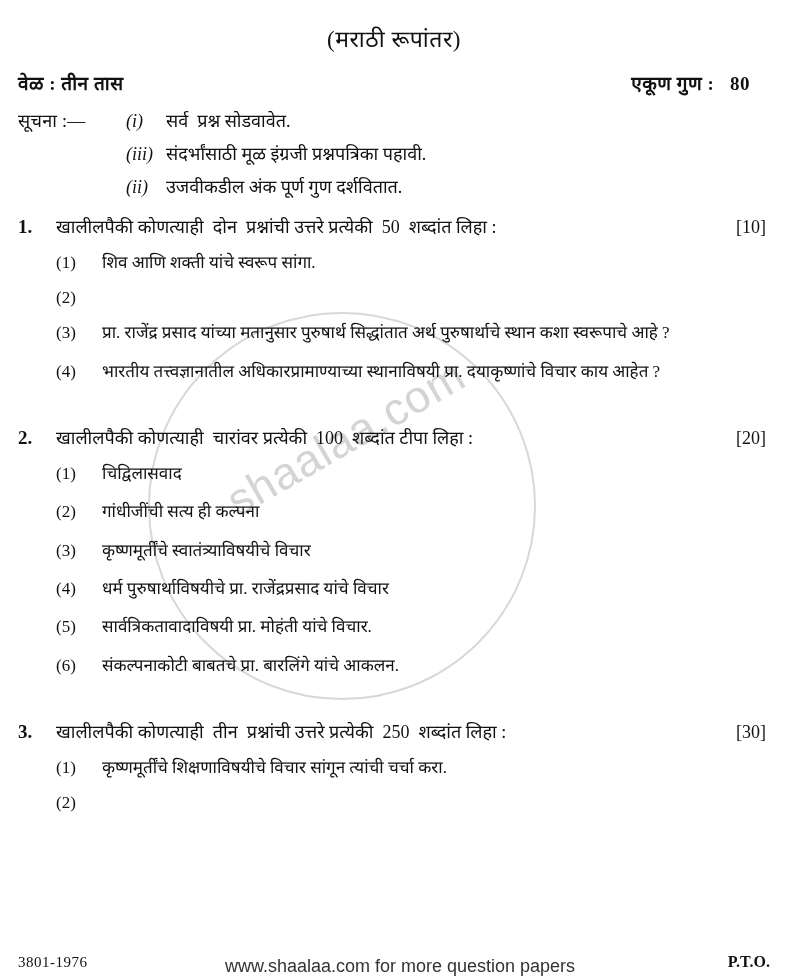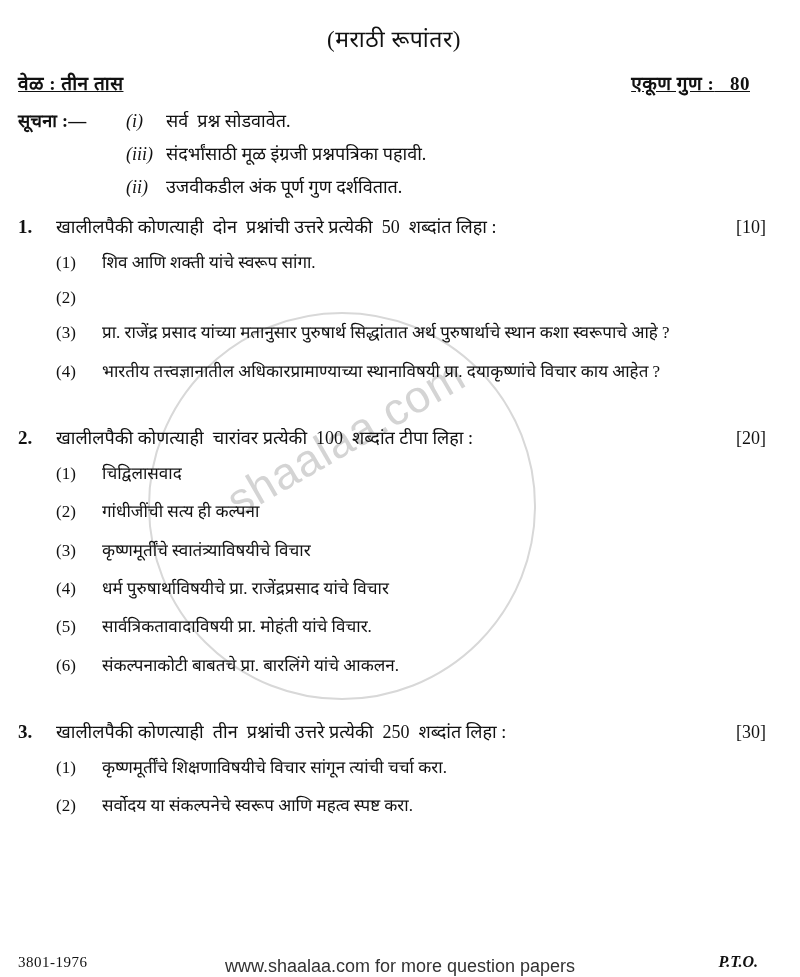--- a/index.html
+++ b/index.html
@@ -60,34 +60,33 @@
     letter-spacing: 0.5px;
   }
 
   .meta-row {
     display: flex;
     justify-content: space-between;
     align-items: baseline;
     font-size: 19px;
     font-weight: bold;
     margin: 0 8px 12px 0;
-    text-decoration: underline;
   }
   .meta-left { letter-spacing: 0.5px; }
   .meta-right { letter-spacing: 0.5px; padding-right: 12px; }
 
   .instructions { margin-bottom: 16px; }
   .instr-row {
     display: flex;
     font-size: 18px;
     margin-bottom: 9px;
     align-items: baseline;
   }
   .instr-label {
-    font-weight: bold;
+    font-weight: normal;
     width: 108px;
     flex: none;
     letter-spacing: 0.3px;
   }
   .instr-spacer { width: 108px; flex: none; }
   .instr-num {
     width: 40px;
     flex: none;
     font-style: italic;
     text-align: left;
@@ -137,25 +136,24 @@
   }
   .footer-code {
     position: absolute;
     left: 18px;
     bottom: 6px;
     font-size: 15px;
     letter-spacing: 0.5px;
   }
   .footer-pto {
     position: absolute;
-    right: 42px;
+    right: 30px;
     bottom: 6px;
     font-size: 16px;
     font-weight: bold;
-    font-style: italic;
   }
   .footer-banner {
     position: absolute;
     left: 0;
     bottom: 0;
     width: 800px;
     text-align: center;
     font-family: "Liberation Sans", sans-serif;
     font-size: 18px;
     color: #333333;
@@ -281,21 +279,20 @@
         <div class="q-marks">[30]</div>
       </div>
       <div class="sub-row">
         <div class="sub-indent"></div>
         <div class="sub-num">(1)</div>
         <div class="sub-text">कृष्णमूर्तींचे  शिक्षणाविषयीचे  विचार  सांगून  त्यांची  चर्चा  करा.</div>
       </div>
       <div class="sub-row">
         <div class="sub-indent"></div>
         <div class="sub-num">(2)</div>
-        <div class="sub-text">सर्वोदय  या  संकल्पनेचे  स्वरूप  आणि  महत्व  स्पष्ट  करा.</div>
       </div>
     </div>
 
   </div>
 
   <div class="footer">
     <div class="footer-code">3801-1976</div>
     <div class="footer-pto">P.T.O.</div>
     <div class="footer-banner">www.shaalaa.com for more question papers</div>
   </div>

